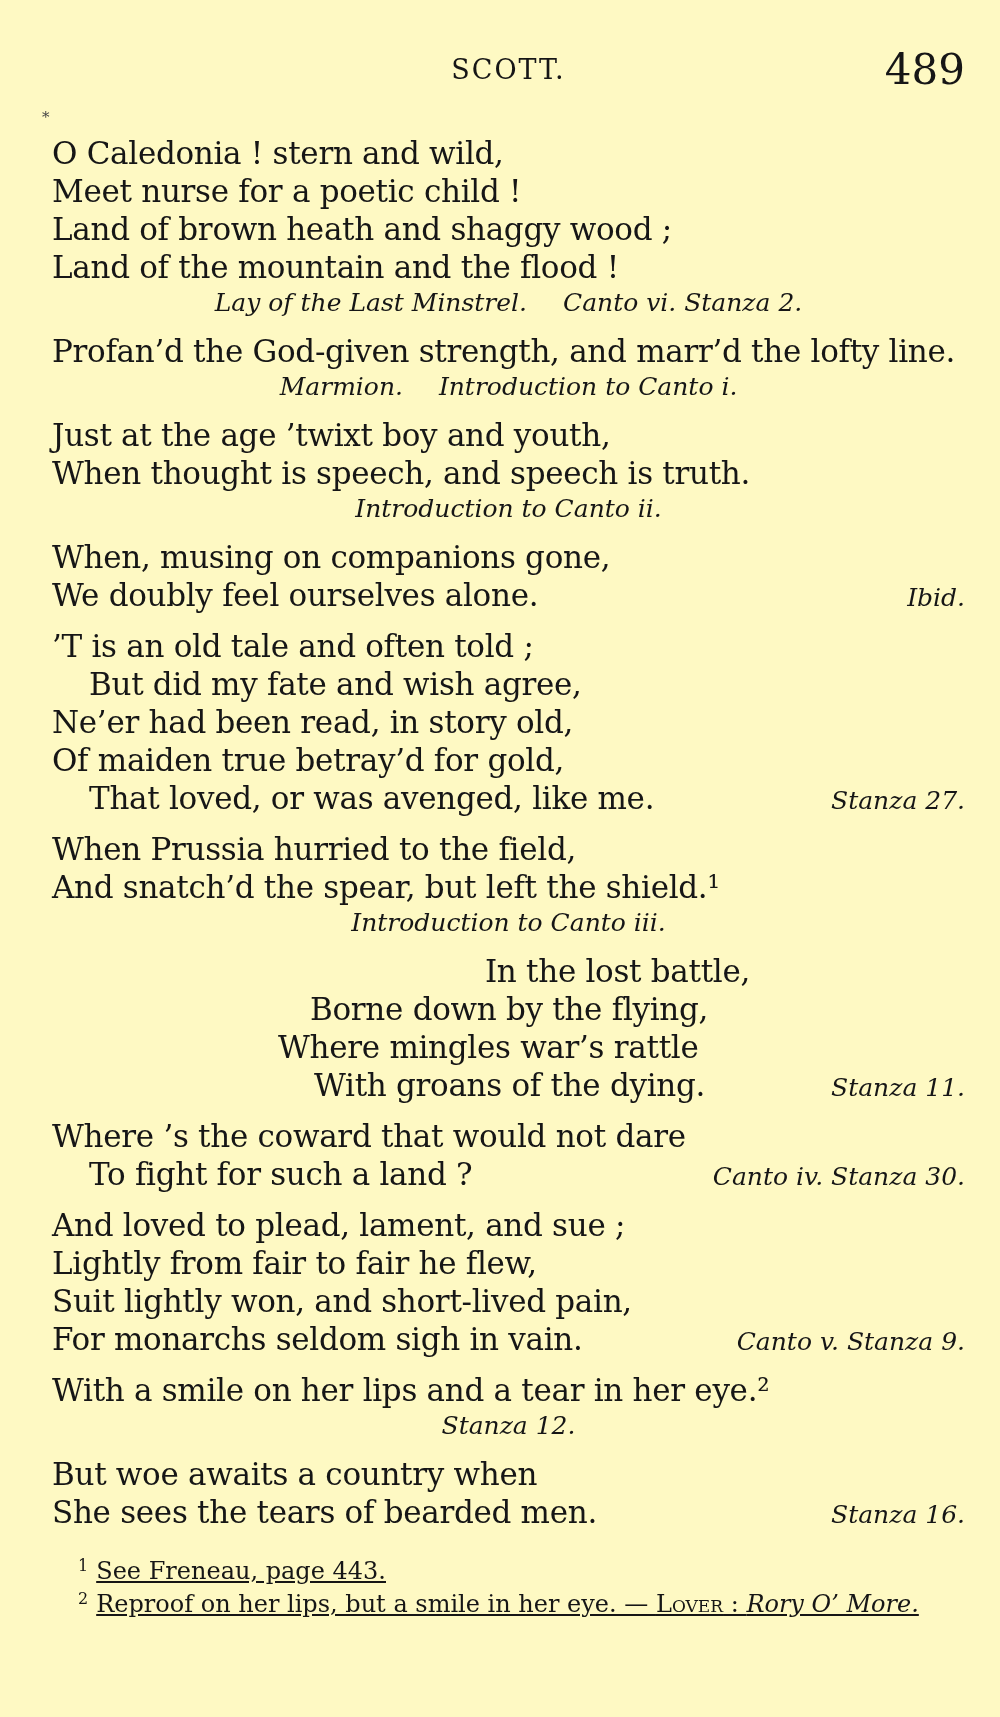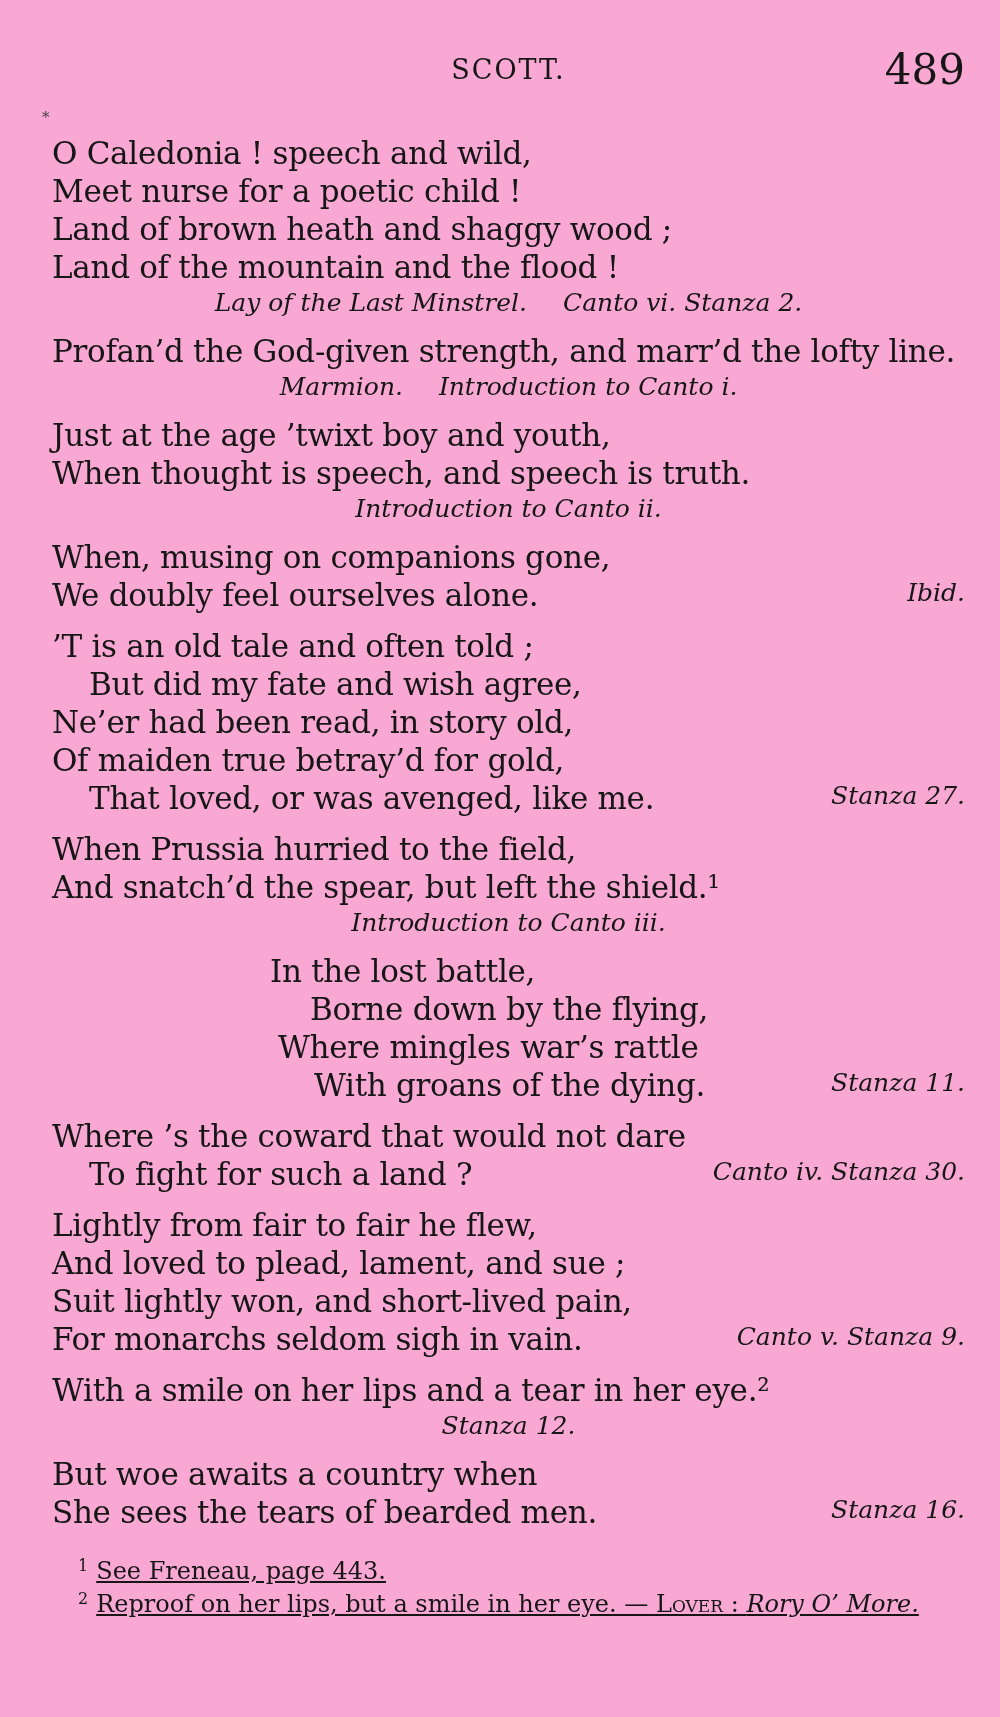--- a/index.html
+++ b/index.html
@@ -1,21 +1,21 @@
 <!DOCTYPE html>
 <html><head>
 <meta charset="utf-8">
 <style>
   html, body { margin: 0; padding: 0; background: #ffffff; }
   .page {
     position: relative;
     width: 1000px;
     height: 1717px;
     box-sizing: border-box;
-    background: #f9a8d4;
+    background: #fef9c3;
     color: #161616;
     font-family: "DejaVu Serif", serif;
     padding: 38px 35px 0 52px;
     overflow: hidden;
   }
   .header { position: relative; height: 56px; margin-bottom: 40px; }
   .title {
     position: absolute; left: 0; right: 0; top: 16px;
     text-align: center;
     font-size: 27px;
@@ -30,31 +30,31 @@
     position: absolute; left: 42px; top: 108px;
     font-size: 15px; color: #444;
   }
   .quote { margin-bottom: 13px; }
   .line {
     font-size: 31px;
     line-height: 38px;
     white-space: nowrap;
     letter-spacing: -0.3px;
   }
-  .row { display: flex; justify-content: space-between; align-items: flex-start; }
+  .row { display: flex; justify-content: space-between; align-items: flex-end; }
   .attr {
     font-style: italic;
     font-size: 25px;
     line-height: 33px;
     white-space: nowrap;
   }
   .attr-block { text-align: center; }
   .attr .locus-gap { margin-left: 28px; }
   .ind-1 { padding-left: 37px; }
-  .ind-a { padding-left: 218px; }
+  .ind-a { padding-left: 218px; text-align: center; }
   .ind-b { padding-left: 258px; }
   .ind-c { padding-left: 226px; }
   .ind-d { padding-left: 262px; }
   .footnotes { margin-top: 24px; padding-left: 26px; }
   .footnote {
     font-size: 24px;
     line-height: 33px;
     white-space: nowrap;
     text-decoration: underline;
   }
@@ -74,21 +74,21 @@
 <div class="page">
 
   <div class="header">
     <div class="title">SCOTT.</div>
     <div class="pagenum">489</div>
   </div>
 
   <div class="printers-mark">*</div>
 
   <div class="quote">
-    <div class="line">O Caledonia ! speech and wild,</div>
+    <div class="line">O Caledonia ! stern and wild,</div>
     <div class="line">Meet nurse for a poetic child !</div>
     <div class="line">Land of brown heath and shaggy wood ;</div>
     <div class="line">Land of the mountain and the flood !</div>
     <div class="attr attr-block">
       <span>Lay of the Last Minstrel.</span>
       <span class="locus-gap">Canto vi. Stanza 2.</span>
     </div>
   </div>
 
   <div class="quote">
@@ -146,22 +146,22 @@
 
   <div class="quote">
     <div class="line">Where ’s the coward that would not dare</div>
     <div class="row">
       <span class="line ind-1">To fight for such a land ?</span>
       <span class="attr">Canto iv. Stanza 30.</span>
     </div>
   </div>
 
   <div class="quote">
+    <div class="line">And loved to plead, lament, and sue ;</div>
     <div class="line">Lightly from fair to fair he flew,</div>
-    <div class="line">And loved to plead, lament, and sue ;</div>
     <div class="line">Suit lightly won, and short-lived pain,</div>
     <div class="row">
       <span class="line">For monarchs seldom sigh in vain.</span>
       <span class="attr">Canto v. Stanza 9.</span>
     </div>
   </div>
 
   <div class="quote">
     <div class="line">With a smile on her lips and a tear in her eye.²</div>
     <div class="attr attr-block">

